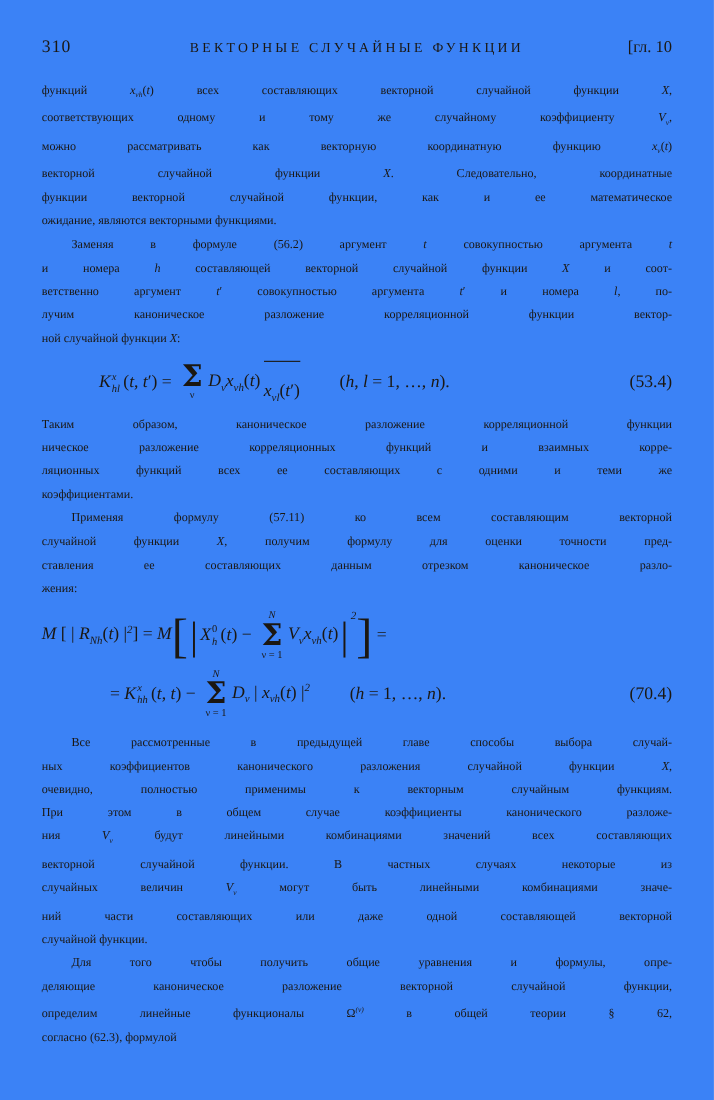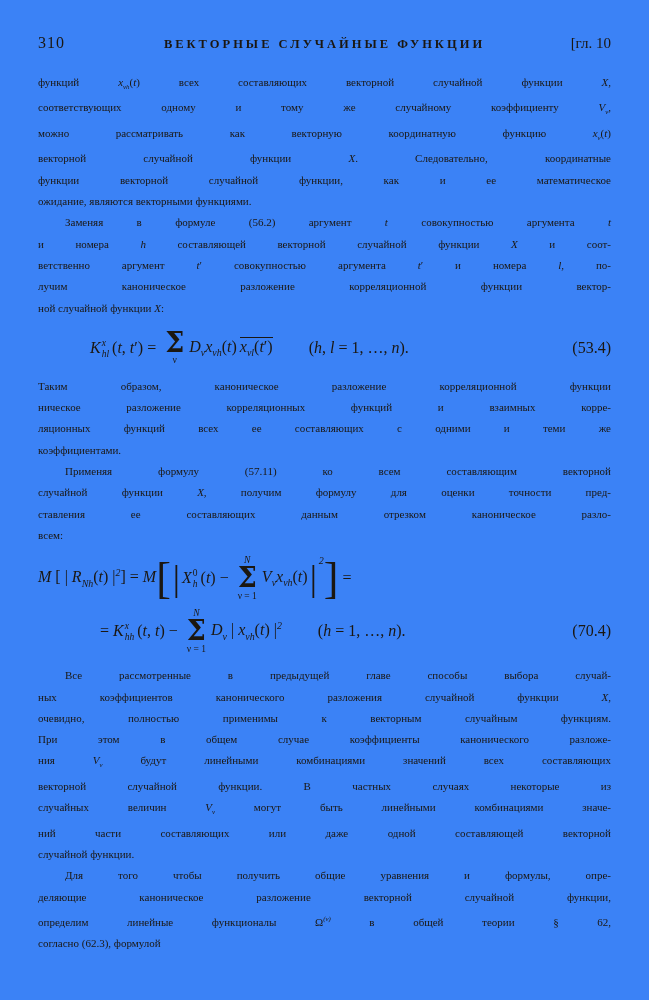--- a/index.html
+++ b/index.html
@@ -6,21 +6,21 @@
   .page {
     position:relative; width:649px; height:1000px; box-sizing:border-box;
     margin:0 auto; overflow:hidden;
     background:#3b82f6; color:#1b1711;
     font-family:"Liberation Serif","DejaVu Serif",serif;
     padding:34px 38px 0 38px;
   }
   
   .hdr { display:flex; align-items:baseline; margin-bottom:20px; }
   .hdr .pno   { font-size:16px; letter-spacing:1px; width:90px; }
-  .hdr .title { flex:1; text-align:center; font-size:12.5px; font-weight:bold; letter-spacing:3px; white-space:nowrap; }
+  .hdr .title { flex:1; text-align:center; font-size:12.5px; font-weight:normal; letter-spacing:3px; white-space:nowrap; }
   .hdr .chap  { width:90px; text-align:right; font-size:15px; }
   
   .para { margin:0; }
   .ln {
     font-size:11px; line-height:21.3px;
     text-align:justify; text-align-last:justify; white-space:normal;
   }
   .ln.last { text-align-last:left; }
   .para.indent .ln:first-child { text-indent:27px; }
   .ln sub, .ln sup { font-style:italic; }
@@ -35,21 +35,21 @@
     display:inline-flex; flex-direction:column; align-items:flex-start;
     font-size:9.5px; line-height:1.15; vertical-align:middle;
     margin:0 3px 0 1px; transform:translateY(1px);
   }
   .bigop { display:inline-flex; flex-direction:column; align-items:center; margin:0 5px; line-height:1; }
   .bigop .lim { font-size:9.5px; line-height:1.1; }
   .bigop .op  { font-size:27px; line-height:0.95; font-family:"DejaVu Serif",serif; font-weight:bold; }
   .bigbr  { font-size:44px; line-height:0.8; font-weight:300; }
   .bigbar { font-size:36px; line-height:0.8; font-weight:200; margin:0 2px; }
   .tsup { font-size:10px; align-self:flex-start; margin-top:3px; font-style:italic; }
-  .ovl { border-top:1.2px solid #1b1711; padding-top:0; margin-left:3px; white-space:pre; }
+  .ovl { border-top:1.2px solid #1b1711; padding-top:18px; margin-left:3px; white-space:pre; }
   .cond { margin-left:36px; }
   .tag  { margin-left:auto; font-style:normal; }
   .f703 { margin:7px 0 6px; }
   .f703 .frow { padding-left:52px; min-height:44px; }
   .f704 { margin:6px 0 9px; }
   .f704 .r1 { min-height:52px; }
   .f704 .r2 { padding-left:62px; min-height:50px; margin-top:2px; }
   .f705 { margin:12px 0 0; }
   .f705 .frow { padding-left:162px; min-height:54px; }
 </style>
@@ -98,21 +98,21 @@
     <div class="ln">Таким образом, каноническое разложение корреляционной функции</div>
     <div class="ln">ническое разложение корреляционных функций и взаимных корре-</div>
     <div class="ln">ляционных функций всех ее составляющих с одними и теми же</div>
     <div class="ln last">коэффициентами.</div>
   </div>
 
   <div class="para indent">
     <div class="ln">Применяя формулу (57.11) ко всем составляющим векторной</div>
     <div class="ln">случайной функции <i>X</i>, получим формулу для оценки точности пред-</div>
     <div class="ln">ставления ее составляющих данным отрезком каноническое разло-</div>
-    <div class="ln last">всем:</div>
+    <div class="ln last">жения:</div>
   </div>
 
   <div class="formula f704">
     <div class="frow r1">
       <span><i>M</i> [ | <i>R</i><sub>Nh</sub>(<i>t</i>) |<sup>2</sup>] = <i>M</i></span>
       <span class="bigbr">[</span>
       <span class="bigbar">|</span>
       <span><i>X</i></span>
         <span class="stack"><span>0</span><span><i>h</i></span></span>
       <span>(<i>t</i>) − </span>

